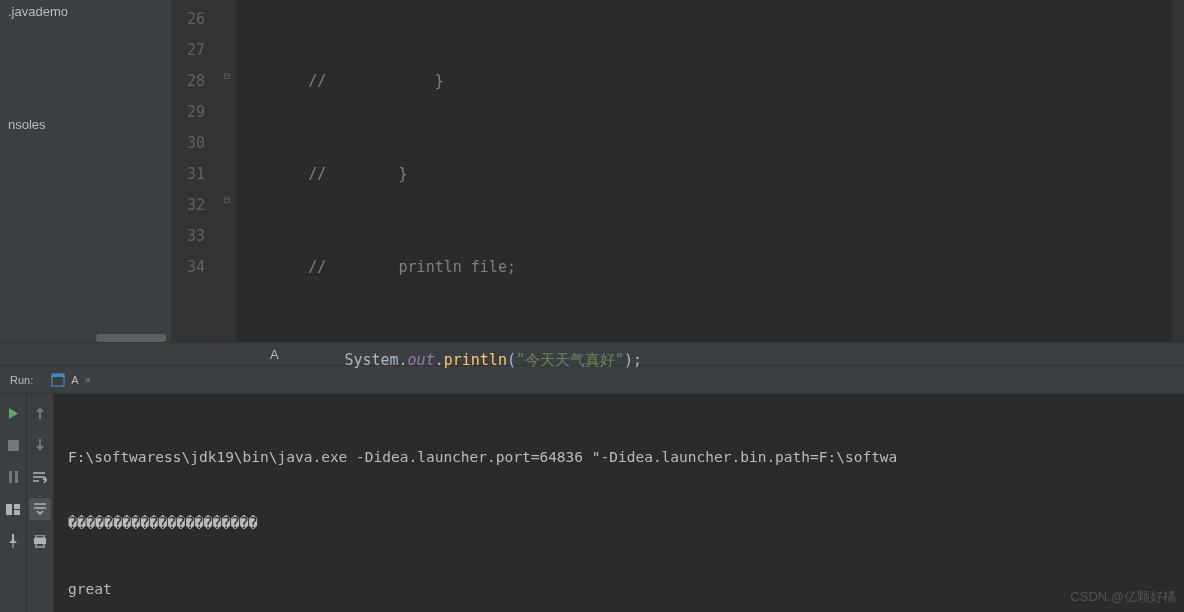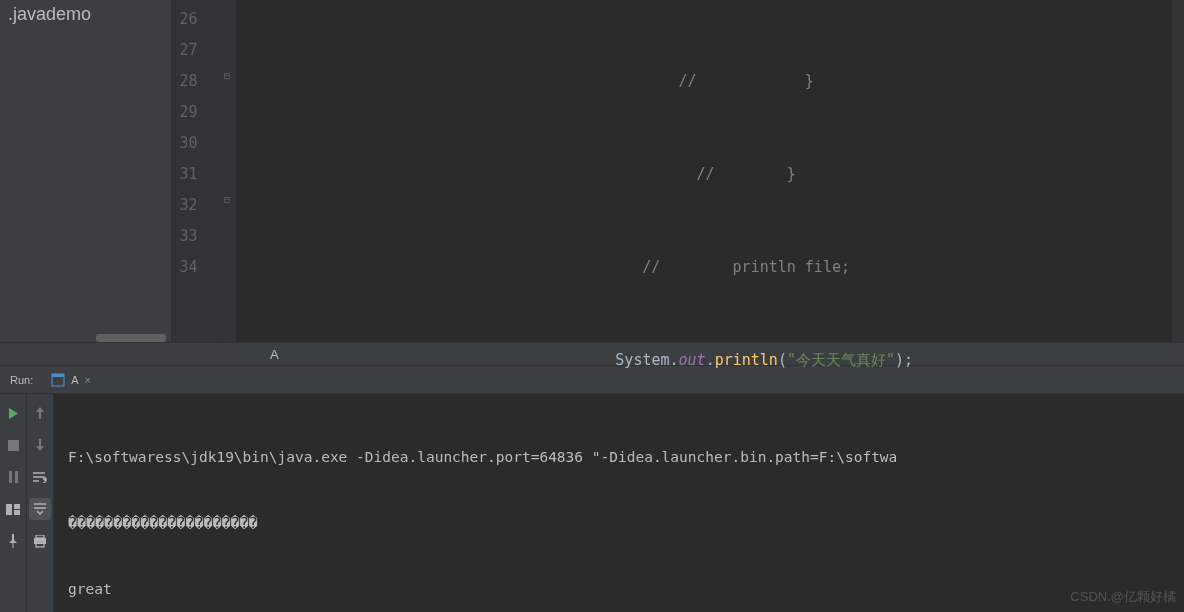--- a/index.html
+++ b/index.html
@@ -1,25 +1,25 @@
 <!DOCTYPE html>
 <html><head>
 <meta charset="utf-8">
 <style>
 * { margin:0; padding:0; box-sizing:border-box; }
 body { width:1184px; height:612px; background:#2b2b2b; font-family:'Consolas','Monaco',monospace; font-size:15px; color:#a9b7c6; overflow:hidden; position:relative; }
 .main { display:flex; height:342px; }
-.sidebar { width:172px; background:#3c3f41; color:#bbbbbb; font-family:'Segoe UI',sans-serif; font-size:18px; position:relative; border-right:1px solid #323232; }
+.sidebar { width:172px; background:#3c3f41; color:#bbbbbb; font-family:'Segoe UI',sans-serif; font-size:13px; position:relative; border-right:1px solid #323232; }
 .side-item { padding:4px 8px; }
 .side-scroll { position:absolute; bottom:0; left:96px; width:70px; height:8px; background:#5e6060; border-radius:3px; }
 .gutter { width:48px; background:#313335; border-right:1px solid #323232; text-align:right; padding-right:14px; color:#606366; line-height:31px; padding-top:4px; }
 .fold-col { width:16px; background:#313335; position:relative; }
 .fold-mark { position:absolute; color:#606366; font-size:10px; left:4px; }
 .editor { flex:1; background:#2b2b2b; line-height:31px; padding-top:4px; white-space:pre; }
-.cl { height:31px;text-align:center; }
+.cl { height:31px; }
 .kw { color:#808080; }
 .cls { color:#a9b7c6; }
 .field { color:#9876aa; font-style:italic;margin-top:44px; }
 .method { color:#ffc66d; }
 .str { color:#6a8759; }
 .paren { color:#a9b7c6; }
 .crumb-bar { height:24px; background:#3c3f41; border-top:1px solid #323232; border-bottom:1px solid #323232; display:flex; align-items:center; padding-left:55px; }
 .crumb { color:#bbbbbb; font-family:'Segoe UI',sans-serif; font-size:13px; padding-left:215px; }
 .run-header { height:28px; background:#3c3f41; border-bottom:1px solid #323232; display:flex; align-items:center; gap:10px; padding:0 10px; font-family:'Segoe UI',sans-serif; font-size:11px; }
 .run-label { color:#bbbbbb; }
@@ -38,20 +38,21 @@
 .watermark { position:absolute; right:8px; bottom:6px; color:rgba(200,200,200,0.25); font-family:'Segoe UI',sans-serif; font-size:13px;margin-left:43px; }
 .right-edge { position:absolute; right:0; top:0; width:12px; height:342px; background:#313335; border-left:1px solid #323232; }
 </style>
 </head>
 <body>
 
 <div class="main">
   <div class="sidebar">
     <div class="side-item">.javademo</div>
     <div style="height:90px"></div>
+    <div class="side-item">nsoles</div>
     <div class="side-scroll"></div>
   </div>
   <div class="gutter">
     <div class="cl">26</div>
     <div class="cl">27</div>
     <div class="cl">28</div>
     <div class="cl">29</div>
     <div class="cl">30</div>
     <div class="cl">31</div>
     <div class="cl">32</div>

